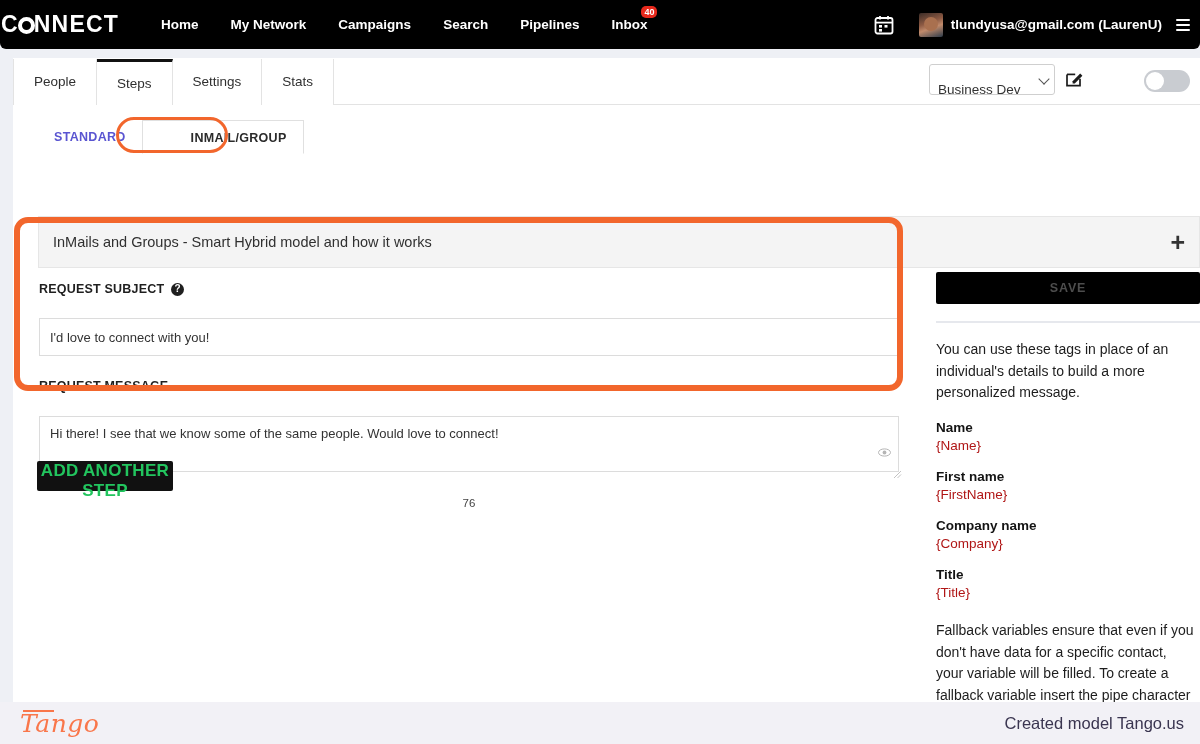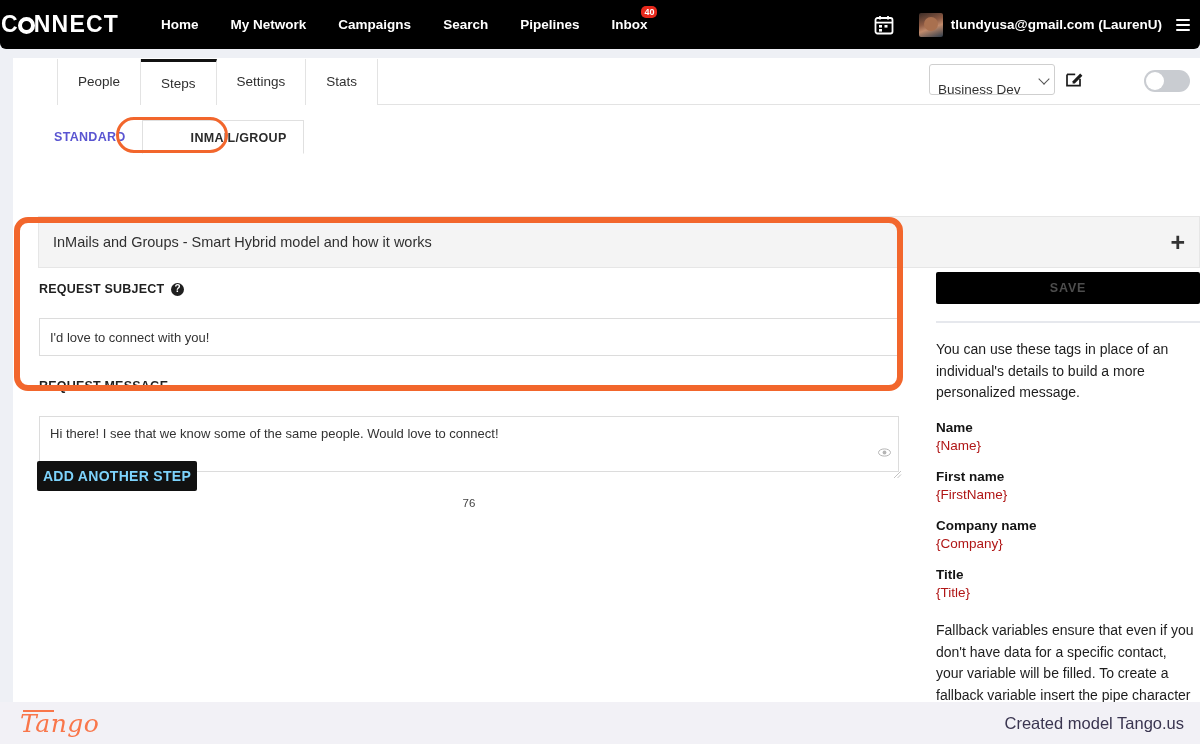--- a/index.html
+++ b/index.html
@@ -58,21 +58,21 @@
 
   
   .page-card {
     position: absolute; left: 13px; top: 58px; width: 1187px; height: 644px;
     background: #fff;
   }
 
   
   .tabbar {
     position: absolute; left: 0; top: 0; width: 100%; height: 47px;
-    display: flex; align-items: flex-end; background: #fff; padding-left: 44px;
+    display: flex; align-items: flex-end; background: #fff;
   }
   .tab {
     font-size: 13.5px; color: #2f2f2f; padding: 0 20px; height: 46px;
     line-height: 46px; cursor: pointer; background: #fff;
     border: 1px solid #e3e3e3; border-bottom: none; border-top: none;
     border-left: none; position: relative;
   }
   .tab:first-child { border-left: 1px solid #e3e3e3; }
   .tab.active { border-top: 3px solid #111; line-height: 43px; font-weight: 400; }
   .tabbar-spacer { flex: 1; border-bottom: 1px solid #e3e3e3; height: 46px; }
@@ -164,23 +164,23 @@
     font-family: "Liberation Sans", sans-serif; line-height: 1.35;
     overflow: hidden;
   }
   .eye-icon { position: absolute; right: 13px; bottom: 14px; cursor: pointer; }
   .resize-grip { position: absolute; right: 2px; bottom: 2px; width: 9px; height: 9px; }
   .char-count {
     width: 860px; text-align: center; font-size: 11.5px; color: #444; margin-top: 3px;
   }
 
   .add-step-btn {
-    position: absolute; left: 24px; top: 403px; width: 160px; height: 30px;
-    background: #111; color: #7dd3fc; border: none; border-radius: 2px;
-    font-size: 14px; font-weight: bold; letter-spacing: .3px; cursor: pointer;
+    position: absolute; left: 24px; top: 403px; width: 136px; height: 30px;
+    background: #111; color: #22c55e; border: none; border-radius: 2px;
+    font-size: 17px; font-weight: bold; letter-spacing: .3px; cursor: pointer;
     font-family: "Liberation Sans", sans-serif;
   }
 
   
   .side {
     position: absolute; left: 910px; top: 158px; width: 277px; height: 544px;
   }
   .save-btn {
     position: absolute; left: 13px; top: 56px; width: 264px; height: 32px;
     background: #000; color: #4d4d4d; border: none; border-radius: 2px;

